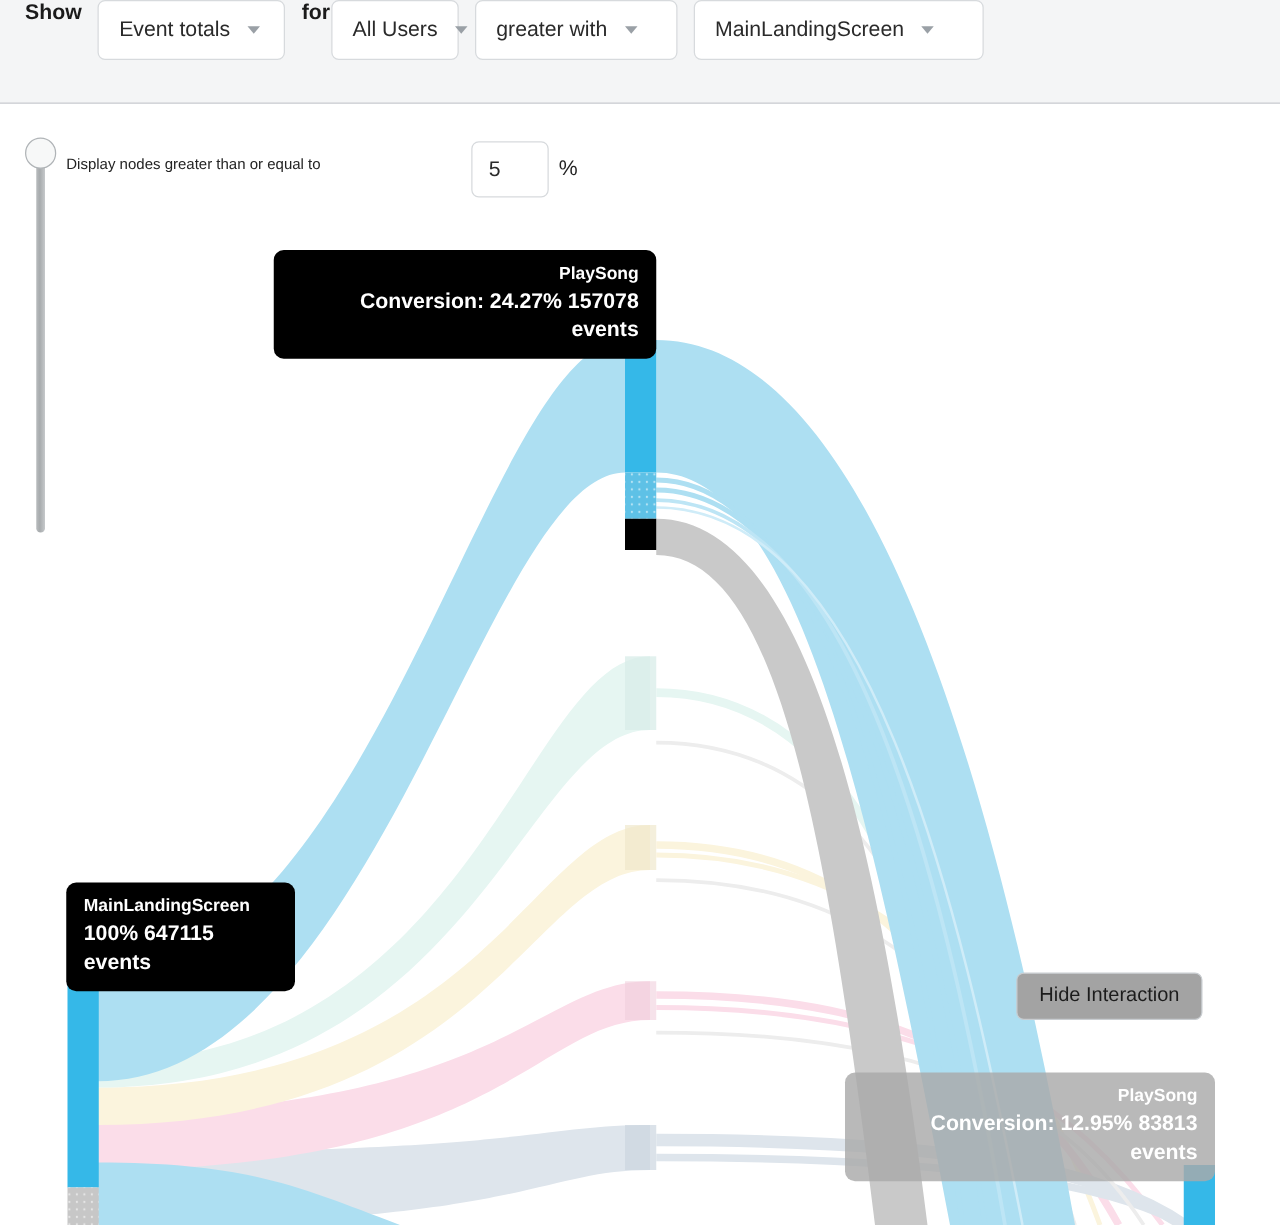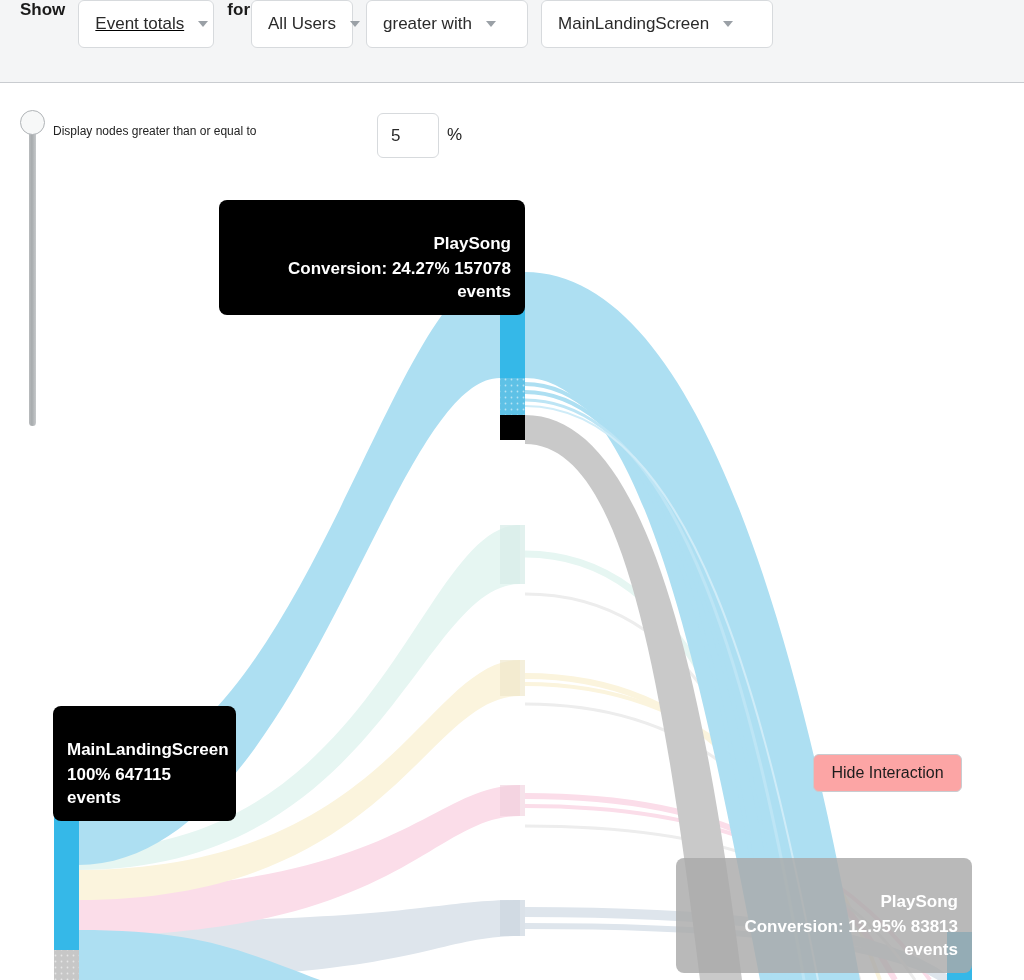--- a/index.html
+++ b/index.html
@@ -136,24 +136,23 @@
   }
   .tip.dark {
     background: #000000;
     color: #ffffff;
   }
   .tip.grey {
     background: rgba(170,170,170,0.82);
     color: #ffffff;
   }
   .tip .tip-title {
-    font-size: 17px;
+    font-size: 14px;
     font-weight: bold;
     display: block;
-    margin-top: 24px;
   }
   .tip .tip-sub {
     font-size: 17px;
     font-weight: bold;
     display: block;
     margin-top: 2px;
   }
   .tip.align-right { text-align: right; }
   .tip.align-left  { text-align: left; }
 
@@ -166,43 +165,43 @@
     width: 183px;
   }
   #tip-playsong-bottom {
     left: 676px; top: 858px;
     width: 296px;
   }
 
   
   #hide-interaction {
     position: absolute;
-    left: 813px; top: 754px;
+    left: 813px; top: 778px;
     width: 149px; height: 38px;
-    background: #fca5a5;
+    background: #a3a3a3;
     border: 1px solid #c8ccd0;
     border-radius: 6px;
     box-sizing: border-box;
     display: flex;
     align-items: center;
     justify-content: center;
     font-family: "Liberation Sans", sans-serif;
     font-size: 16px;
     color: #1c1c1c;
     cursor: pointer;
     padding: 0;
   }
 </style>
 </head>
 <body>
 
 <div id="toolbar">
   <span class="tb-label">Show</span>
 
-  <div class="select-box" style="width:136px;text-decoration:underline;">
+  <div class="select-box" style="width:150px;">
     <span class="sel-text">Event totals</span>
     <span class="caret"></span>
   </div>
 
   <span class="tb-label for-label">for</span>
 
   <div class="select-box" style="width:102px;">
     <span class="sel-text">All Users</span>
     <span class="caret"></span>
   </div>

